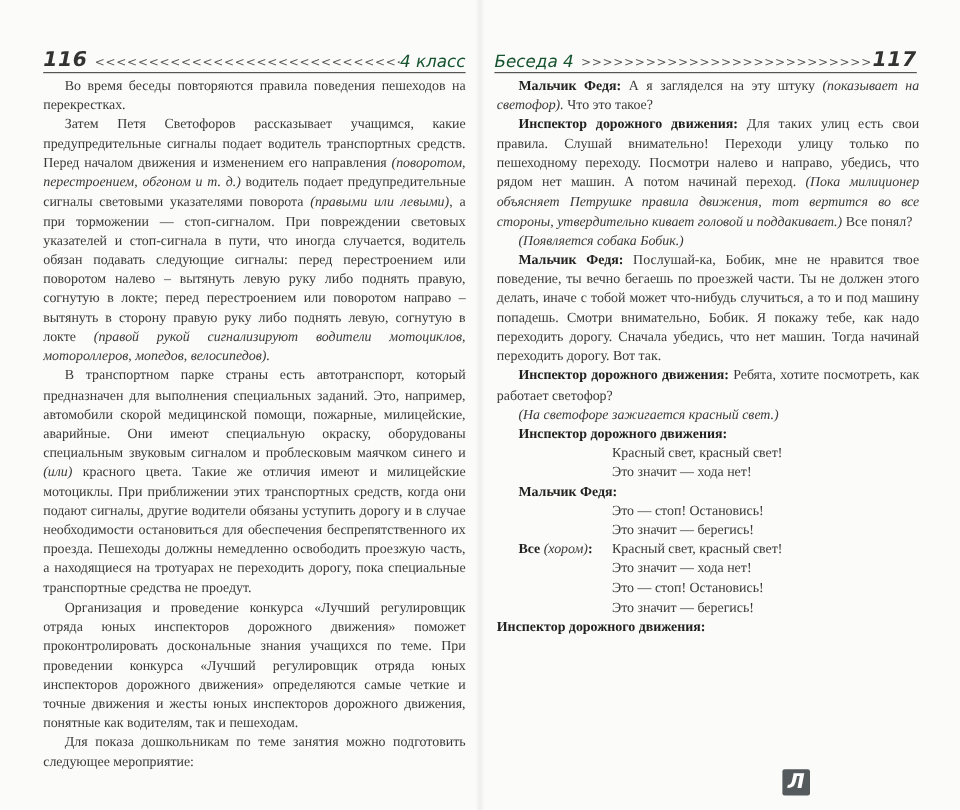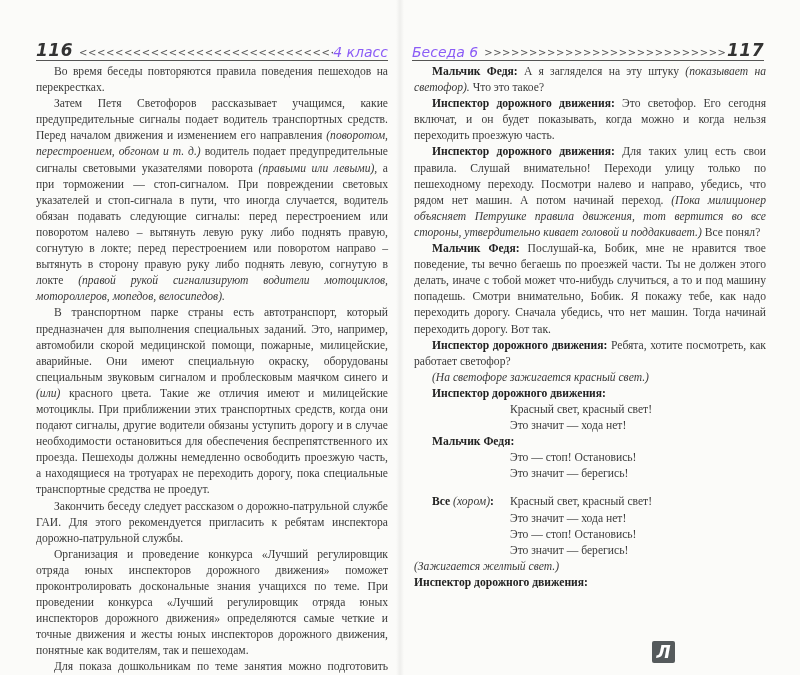--- a/index.html
+++ b/index.html
@@ -18,35 +18,35 @@
   .runhead {
     position:absolute; top:40px; height:20px;
     border-bottom:1.5px solid #555;
     font-family:"DejaVu Sans", sans-serif; font-style:italic;
     display:flex; align-items:flex-end; white-space:nowrap; overflow:hidden;
   }
   .left .runhead { left:36px; width:352px; }
   .right .runhead { left:12px; width:352px; }
   .runhead .num { font-size:17px; font-weight:bold; color:#333; letter-spacing:0.5px; }
   .runhead .arrows { font-size:10px; color:#555; flex:1; overflow:hidden; padding:0 6px; letter-spacing:0.6px; margin-bottom:2px; }
-  .runhead .ttl { font-size:14px; color:#8b5cf6; }
+  .runhead .ttl { font-size:14px; color:#14532d; }
 
   .body-text {
     position:absolute; top:64px;
     font-size:11.6px; line-height:16.1px; text-align:justify;
     hyphens:manual;
   }
   .left .body-text { left:36px; width:352px; }
   .right .body-text { left:14px; width:352px; }
   .body-text p { margin:0; text-indent:18px;font-family:Liberation Serif, serif; }
   .it { font-style:italic; }
   .b { font-weight:bold; color:#222; }
 
   .verse { margin:0; }
-  .verse .row { display:flex;margin-top:12px; }
+  .verse .row { display:flex; }
   .verse .who { width:78px; flex:none; }
   .verse .indent-line { padding-left:78px; }
 
   .logo {
     position:absolute; left:652px; top:641px; width:23px; height:22px;
     background:#555a5c; border-radius:2px; color:#fff;
     font-family:"DejaVu Sans", sans-serif; font-style:italic; font-weight:bold;
     font-size:17px; line-height:22px; text-align:center;
   }
 </style>
@@ -58,57 +58,55 @@
 <div class="page left">
   <div class="runhead">
     <span class="num">116</span>
     <span class="arrows">&lt;&lt;&lt;&lt;&lt;&lt;&lt;&lt;&lt;&lt;&lt;&lt;&lt;&lt;&lt;&lt;&lt;&lt;&lt;&lt;&lt;&lt;&lt;&lt;&lt;&lt;&lt;&lt;&lt;&lt;&lt;&lt;&lt;&lt;&lt;&lt;&lt;&lt;&lt;</span>
     <span class="ttl">4 класс</span>
   </div>
   <div class="body-text">
     <p>Во время беседы повторяются правила поведения пешеходов на перекрестках.</p>
     <p><span>Затем Петя Светофоров рассказывает учащимся, какие предупредительные сигналы подает водитель транспортных средств. Перед началом движения и изменением его направления</span> <span class="it">(поворотом, перестроением, обгоном и т. д.)</span> <span>водитель подает предупредительные сигналы световыми указателями поворота</span> <span class="it">(правыми или левыми)</span><span>, а при торможении — стоп-сигналом. При повреждении световых указателей и стоп-сигнала в пути, что иногда случается, водитель обязан подавать следующие сигналы: перед перестроением или поворотом налево – вытянуть левую руку либо поднять правую, согнутую в локте; перед перестроением или поворотом направо – вытянуть в сторону правую руку либо поднять левую, согнутую в локте</span> <span class="it">(правой рукой сигнализируют водители мотоциклов, мотороллеров, мопедов, велосипедов).</span></p>
     <p><span>В транспортном парке страны есть автотранспорт, который предназначен для выполнения специальных заданий. Это, например, автомобили скорой медицинской помощи, пожарные, милицейские, аварийные. Они имеют специальную окраску, оборудованы специальным звуковым сигналом и проблесковым маячком синего и</span> <span class="it">(или)</span> <span>красного цвета. Такие же отличия имеют и милицейские мотоциклы. При приближении этих транспортных средств, когда они подают сигналы, другие водители обязаны уступить дорогу и в случае необходимости остановиться для обеспечения беспрепятственного их проезда. Пешеходы должны немедленно освободить проезжую часть, а находящиеся на тротуарах не переходить дорогу, пока специальные транспортные средства не проедут.</span></p>
-    <p>Закончить беседу следует рассказом о дорожно-патрульной службе ГАИ. Для этого рекомендуется пригласить к ребятам инспектора дорожно-патрульной службы.</p>
     <p>Организация и проведение конкурса «Лучший регулировщик отряда юных инспекторов дорожного движения» поможет проконтролировать доскональные знания учащихся по теме. При проведении конкурса «Лучший регулировщик отряда юных инспекторов дорожного движения» определяются самые четкие и точные движения и жесты юных инспекторов дорожного движения, понятные как водителям, так и пешеходам.</p>
     <p>Для показа дошкольникам по теме занятия можно подготовить следующее мероприятие:</p>
 
   </div>
 </div>
 
 <div class="page right">
   <div class="runhead">
-    <span class="ttl">Беседа 6</span>
+    <span class="ttl">Беседа 4</span>
     <span class="arrows">&gt;&gt;&gt;&gt;&gt;&gt;&gt;&gt;&gt;&gt;&gt;&gt;&gt;&gt;&gt;&gt;&gt;&gt;&gt;&gt;&gt;&gt;&gt;&gt;&gt;&gt;&gt;&gt;&gt;&gt;&gt;&gt;&gt;&gt;&gt;&gt;&gt;&gt;&gt;</span>
     <span class="num">117</span>
   </div>
   <div class="body-text">
     <p><span class="b">Мальчик Федя:</span> <span>А я загляделся на эту штуку</span> <span class="it">(показывает на светофор).</span> <span>Что это такое?</span></p>
-    <p><span class="b">Инспектор дорожного движения:</span> <span>Это светофор. Его сегодня включат, и он будет показывать, когда можно и когда нельзя переходить проезжую часть.</span></p>
     <p><span class="b">Инспектор дорожного движения:</span> <span>Для таких улиц есть свои правила. Слушай внимательно! Переходи улицу только по пешеходному переходу. Посмотри налево и направо, убедись, что рядом нет машин. А потом начинай переход.</span> <span class="it">(Пока милиционер объясняет Петрушке правила движения, тот вертится во все стороны, утвердительно кивает головой и поддакивает.)</span> <span>Все понял?</span></p>
+    <p class="it">(Появляется собака Бобик.)</p>
     <p><span class="b">Мальчик Федя:</span> <span>Послушай-ка, Бобик, мне не нравится твое поведение, ты вечно бегаешь по проезжей части. Ты не должен этого делать, иначе с тобой может что-нибудь случиться, а то и под машину попадешь. Смотри внимательно, Бобик. Я покажу тебе, как надо переходить дорогу. Сначала убедись, что нет машин. Тогда начинай переходить дорогу. Вот так.</span></p>
     <p><span class="b">Инспектор дорожного движения:</span> <span>Ребята, хотите посмотреть, как работает светофор?</span></p>
     <p class="it">(На светофоре зажигается красный свет.)</p>
 
     <div class="verse" style="padding-left:18px;">
       <div class="b">Инспектор дорожного движения:</div>
       <div class="indent-line" style="padding-left:78px;">Красный свет, красный свет!</div>
       <div class="indent-line" style="padding-left:78px;">Это значит — хода нет!</div>
       <div class="b">Мальчик Федя:</div>
       <div class="indent-line" style="padding-left:78px;">Это — стоп! Остановись!</div>
       <div class="indent-line" style="padding-left:78px;">Это значит — берегись!</div>
       <div class="row">
         <span class="who"><span class="b">Все</span> <span class="it">(хором)</span><span class="b">:</span></span>
         <span>Красный свет, красный свет!</span>
       </div>
       <div class="indent-line" style="padding-left:78px;">Это значит — хода нет!</div>
       <div class="indent-line" style="padding-left:78px;">Это — стоп! Остановись!</div>
       <div class="indent-line" style="padding-left:78px;">Это значит — берегись!</div>
     </div>
-    <div class="it" style="padding-left:0;">(Зажигается желтый свет.)</div>
     <div class="verse">
       <div class="b">Инспектор дорожного движения:</div>
 
     </div>
   </div>
 </div>
 
 <div class="logo">Л</div>
 
 </body></html>

